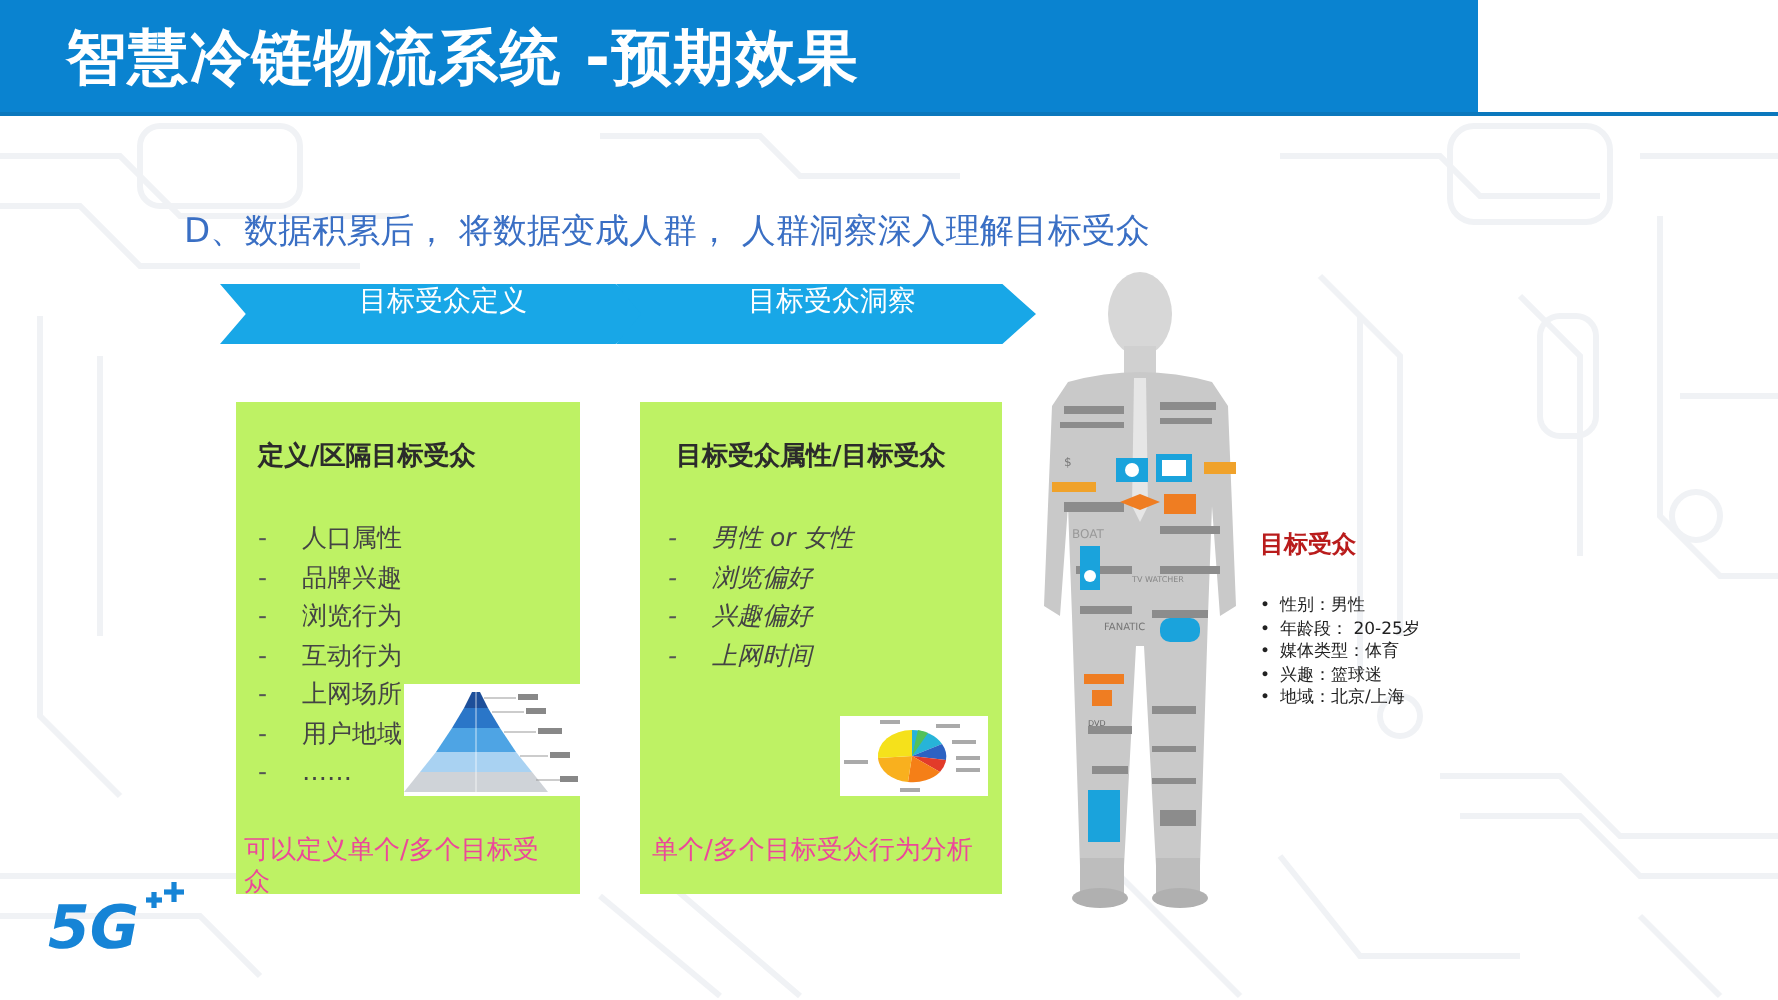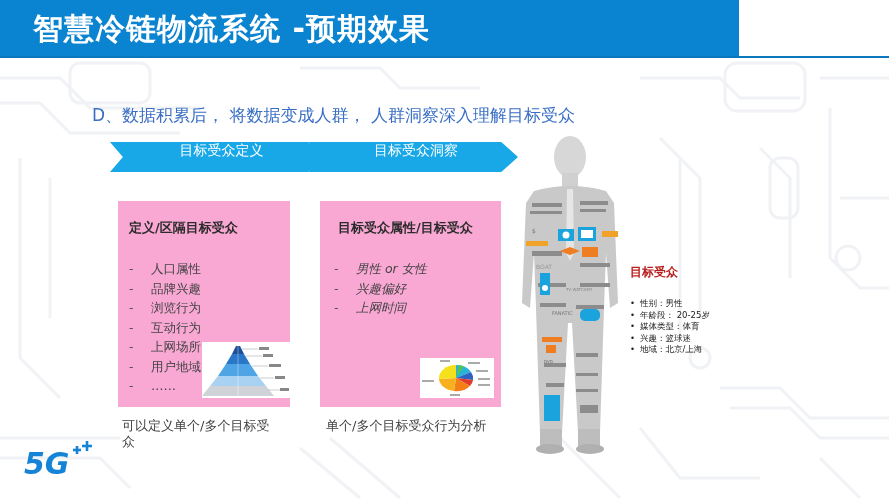--- a/index.html
+++ b/index.html
@@ -11,35 +11,35 @@
   .header { position: absolute; left: 0; top: 0; width: 739px; height: 56px; background: #0a83d0; z-index: 2; }
   .header-line { position: absolute; left: 0; top: 56px; width: 889px; height: 2px; background: #0b78bd; z-index: 2; }
   .title { position: absolute; left: 33px; top: 9px; font-size: 30px; font-weight: bold; color: #ffffff; letter-spacing: 1px; white-space: nowrap; }
 
   .subtitle { position: absolute; left: 92px; top: 104px; font-size: 17px; color: #3a6fc4; white-space: nowrap; z-index: 2; }
 
   .chevron { position: absolute; top: 142px; height: 30px; background: #18a7e7; z-index: 2; display: flex; align-items: flex-start; justify-content: center; color: #fff; font-size: 14px; }
   .chev1 { left: 110px; width: 215px; clip-path: polygon(0 0, 92% 0, 100% 50%, 92% 100%, 0 100%, 6% 50%); padding-left: 8px; }
   .chev2 { left: 308px; width: 210px; clip-path: polygon(0 0, 92% 0, 100% 50%, 92% 100%, 0 100%, 6% 50%); padding-left: 6px; }
 
-  .card { position: absolute; top: 201px; width: 172px; height: 206px; background: #f9a8d4; z-index: 2; }
+  .card { position: absolute; top: 201px; width: 172px; height: 246px; background: #bef264; z-index: 2; }
   .card1 { left: 118px; }
   .card2 { left: 320px; width: 181px; }
   .card-title { position: absolute; left: 11px; top: 18px; font-size: 13px; font-weight: bold; color: #2b2b2b; white-space: nowrap; }
   .card2 .card-title { left: 18px; }
   .card-list { position: absolute; left: 11px; top: 58px; list-style: none; }
   .card2 .card-list { left: 14px; font-style: italic; }
   .card-list li { font-size: 12.5px; color: #444; height: 19.5px; line-height: 19.5px; white-space: nowrap; }
   .card-list li .dash { display: inline-block; width: 22px; color: #555; }
 
   .thumb { position: absolute; background: #ffffff; z-index: 3; }
   .thumb-pyramid { left: 202px; top: 342px; width: 88px; height: 56px; }
   .thumb-pie { left: 420px; top: 358px; width: 74px; height: 40px; }
 
-  .caption { position: absolute; top: 418px; font-size: 13px; color: #404040; line-height: 16px; z-index: 2; }
+  .caption { position: absolute; top: 418px; font-size: 13px; color: #ec4899; line-height: 16px; z-index: 2; }
   .caption1 { left: 122px; width: 160px; }
   .caption2 { left: 326px; width: 165px; }
 
   .figure { position: absolute; left: 510px; top: 133px; width: 120px; height: 330px; z-index: 2; }
 
   .profile { position: absolute; left: 630px; top: 264px; z-index: 2; }
   .profile-title { font-size: 12px; font-weight: bold; color: #b91c1c; margin-bottom: 17px; }
   .profile-list { list-style: none; }
   .profile-list li { font-size: 8.5px; color: #222; line-height: 11.5px; white-space: nowrap; }
   .profile-list li .bullet { display: inline-block; width: 10px; }
@@ -129,20 +129,21 @@
       <rect x="78" y="46" width="9" height="3"></rect>
     </g>
   </svg>
 </div>
 <div class="caption caption1">可以定义单个/多个目标受众</div>
 
 <div class="card card2">
   <div class="card-title">目标受众属性/目标受众</div>
   <ul class="card-list">
     <li><span class="dash">-</span><span>男性 or 女性</span></li>
+    <li><span class="dash">-</span><span>浏览偏好</span></li>
     <li><span class="dash">-</span><span>兴趣偏好</span></li>
     <li><span class="dash">-</span><span>上网时间</span></li>
   </ul>
 </div>
 <div class="thumb thumb-pie">
   <svg width="74" height="40" viewBox="0 0 74 40">
     <g transform="translate(36,20)">
       <path d="M0 0 L0 -13 A17 13 0 0 1 15 -6 Z" fill="#27b4d8"></path>
       <path d="M0 0 L15 -6 A17 13 0 0 1 17 2 Z" fill="#2c62c2"></path>
       <path d="M0 0 L17 2 A17 13 0 0 1 14 8 Z" fill="#e23b2a"></path>

